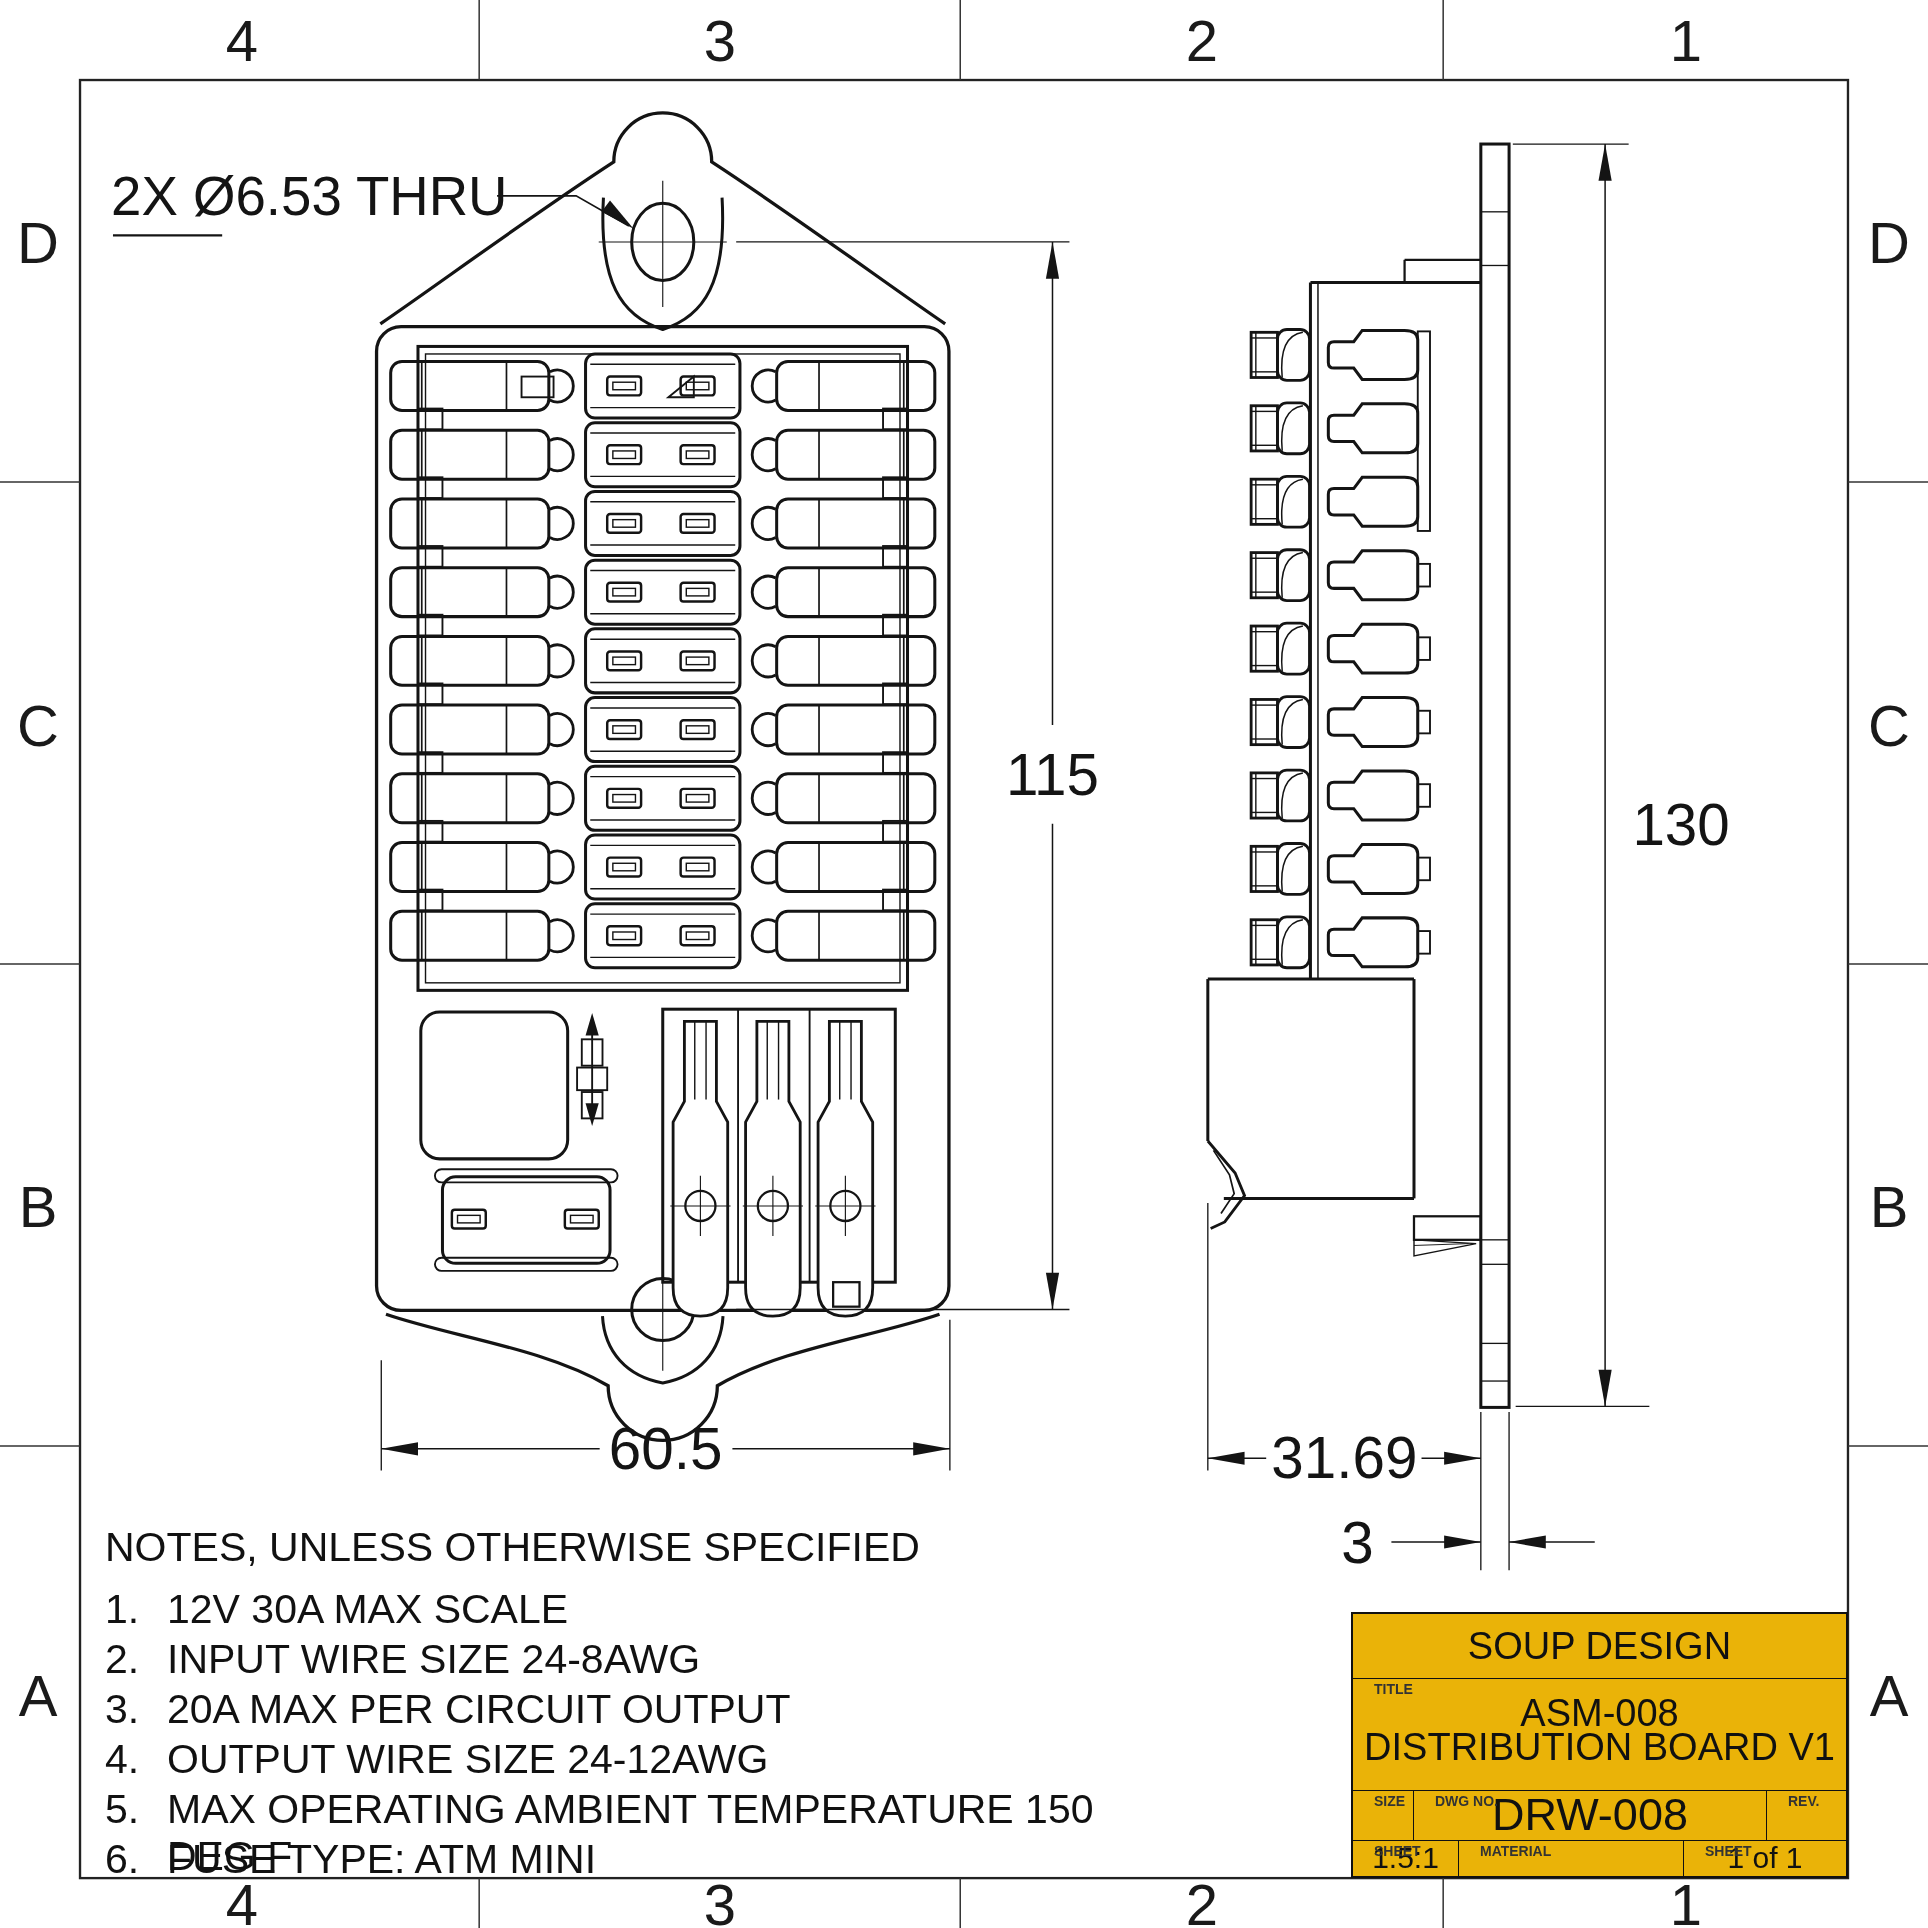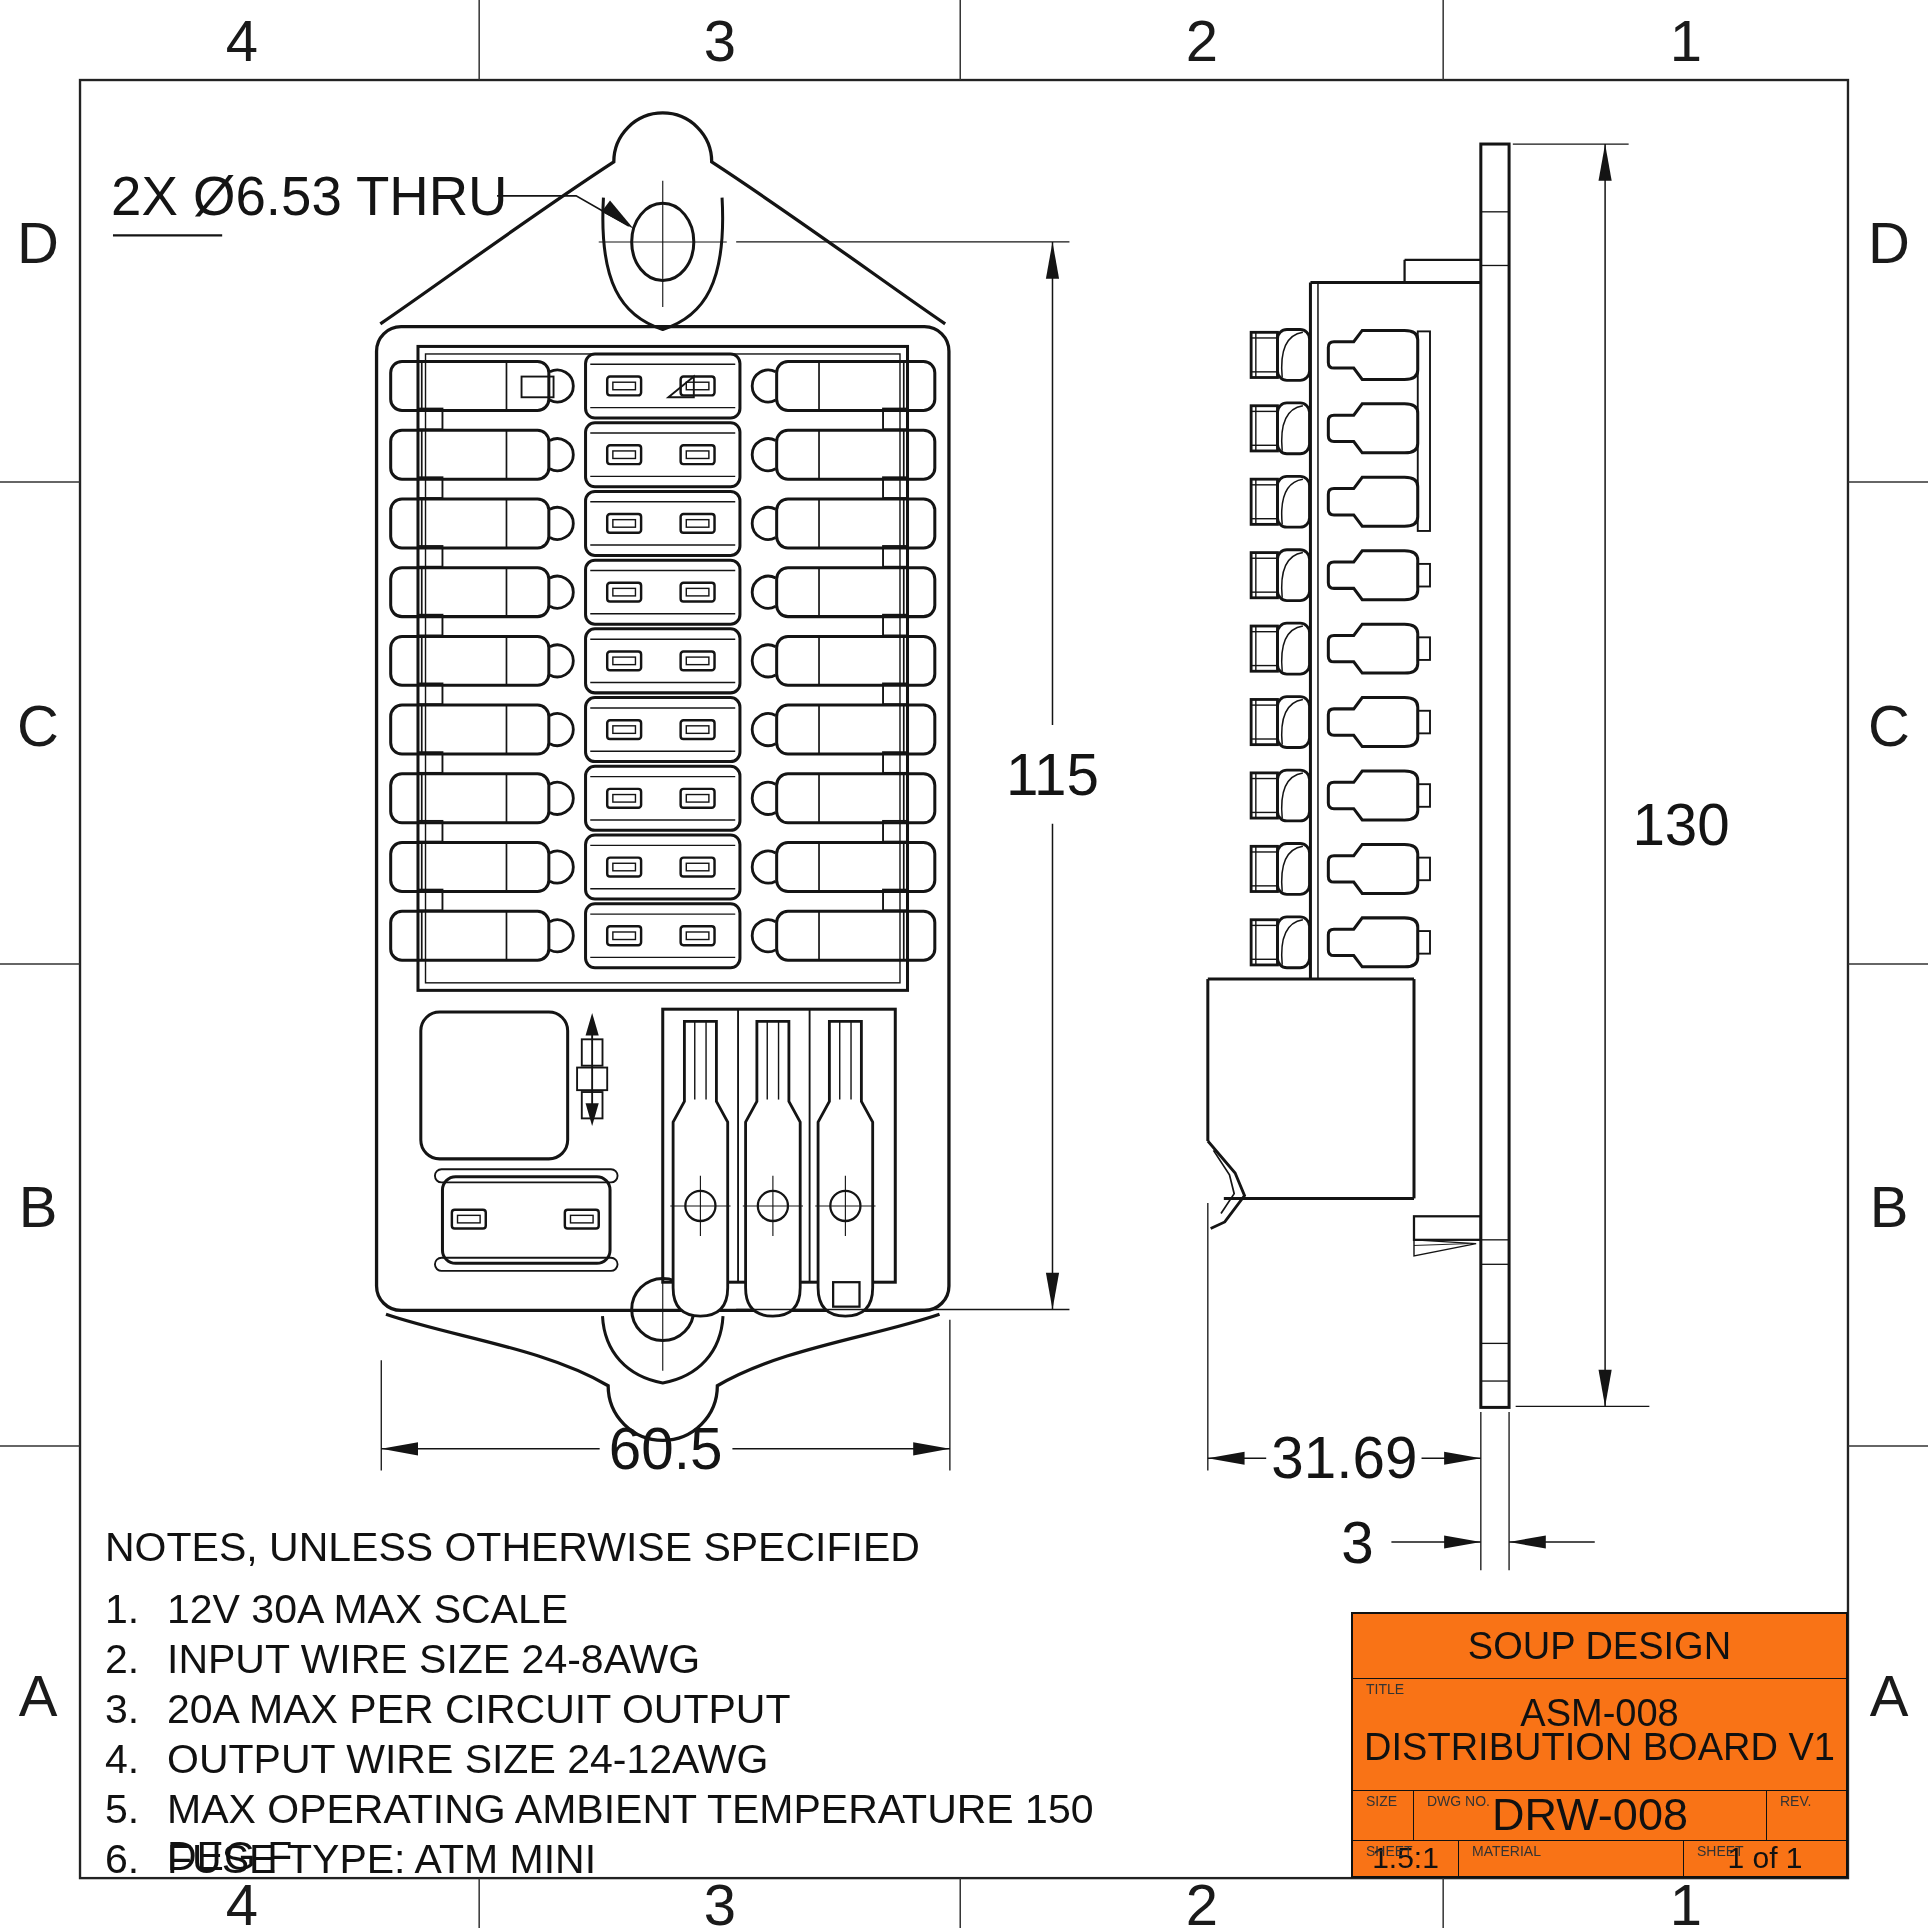--- a/index.html
+++ b/index.html
@@ -11,26 +11,26 @@
   .callout-text{font-size:58px;}
   
   .zlabel{position:absolute;font-size:58px;color:#1a1a1a;transform:translate(-50%,-50%);}
   
   #notes{position:absolute;left:105px;top:1524px;width:1036px;}
   #notes .hdr{font-size:41px;margin-bottom:15px;letter-spacing:0px;}
   #notes .nrow{display:flex;height:50px;align-items:flex-start;font-size:41px;}
   #notes .nnum{width:62px;flex:0 0 62px;}
   
   #tblock{position:absolute;left:1351px;top:1612px;width:497px;height:266px;
-          border:2.4px solid #111;background:#f97316;box-sizing:border-box;
+          border:2.4px solid #111;background:#eab308;box-sizing:border-box;
           display:flex;flex-direction:column;}
   #tblock .trow1{height:68px;border-bottom:1.9px solid #111;display:flex;
                  align-items:center;justify-content:center;font-size:38px;}
   #tblock .trow2{height:117px;border-bottom:1.9px solid #111;position:relative;}
-  #tblock .cell-label{position:absolute;left:13px;top:1.9px;font-size:14px;color:#333;}
+  #tblock .cell-label{position:absolute;left:21px;top:1.9px;font-size:14px;color:#333;font-weight:bold;}
   #tblock .ttl{position:absolute;left:0;right:0;top:17px;text-align:center;
                font-size:38px;line-height:34px;}
   #tblock .trow3{height:49px;border-bottom:1.9px solid #111;display:flex;}
   #tblock .trow4{flex:1;display:flex;}
   #tblock .c{position:relative;box-sizing:border-box;}
   #tblock .c-size{width:61px;border-right:1.9px solid #111;}
   #tblock .c-dwg{flex:1;display:flex;align-items:center;justify-content:center;font-size:45px;}
   #tblock .c-rev{width:80px;border-left:1.9px solid #111;}
   #tblock .c-scale{width:106px;border-right:1.9px solid #111;display:flex;align-items:flex-end;justify-content:center;font-size:30px;}
   #tblock .c-mat{flex:1;}

